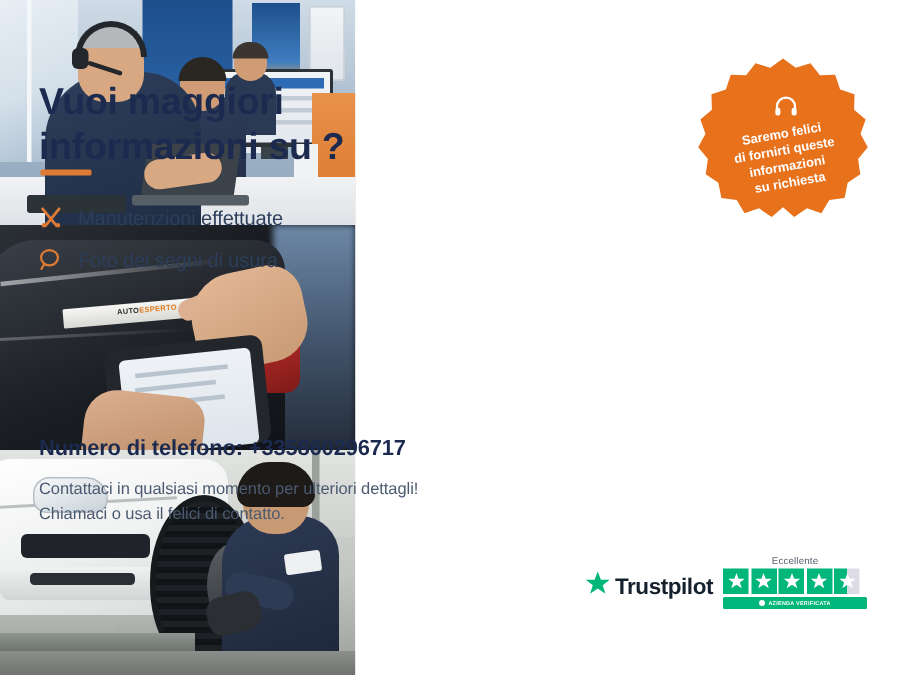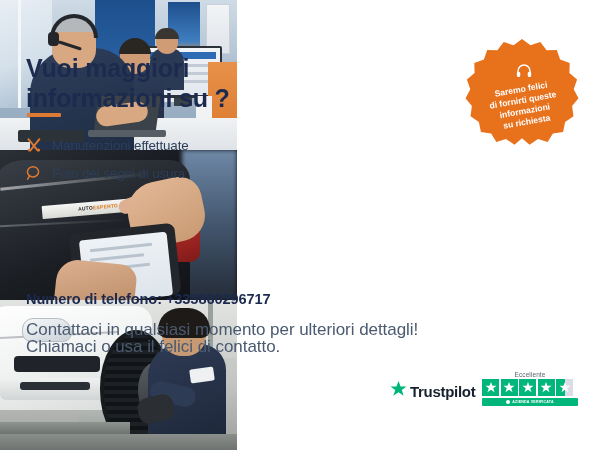--- a/index.html
+++ b/index.html
@@ -455,21 +455,21 @@
     left: 26px;
     top: 291px;
     font-size: 14.6px;
     font-weight: bold;
     color: #1b2a4e;
     letter-spacing: -0.1px;
   }
   .sub-line {
     position: absolute;
     left: 26px;
-    font-size: 17px;
+    font-size: 11px;
     color: #4a5a70;
     letter-spacing: -0.05px;
   }
   .sub-1 { top: 320px; }
   .sub-2 { top: 337px; }
 
   
   .tp {
     position: absolute;
     left: 382px;

